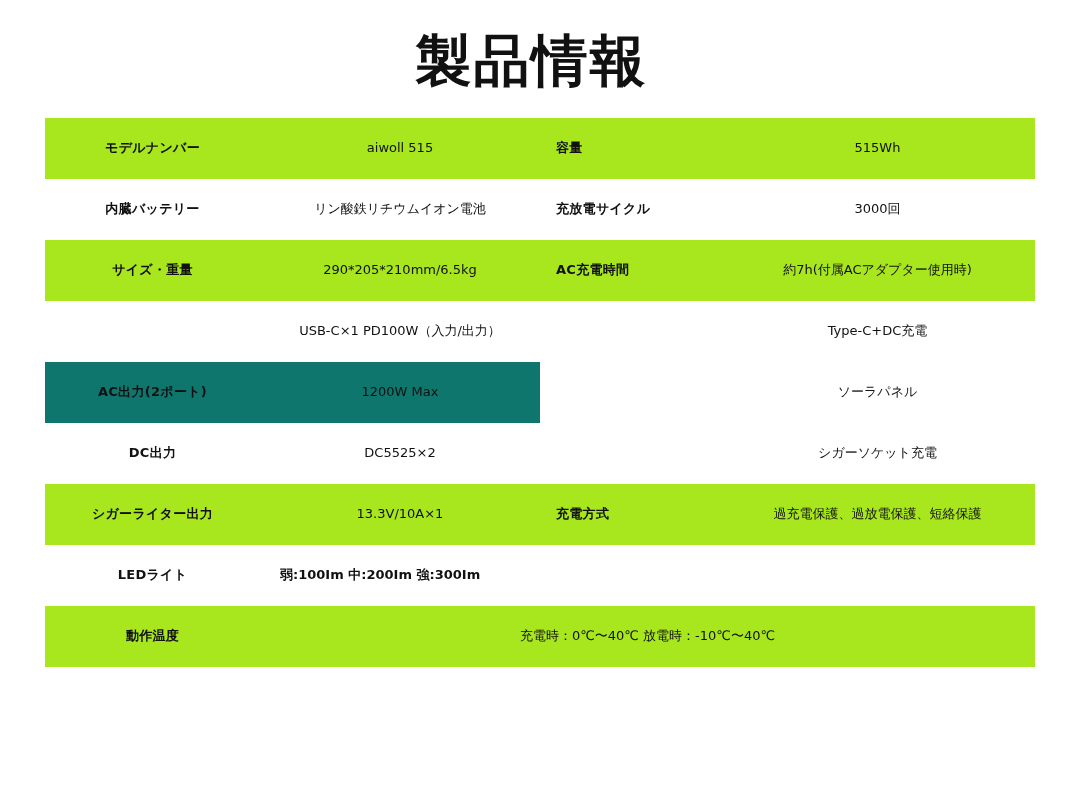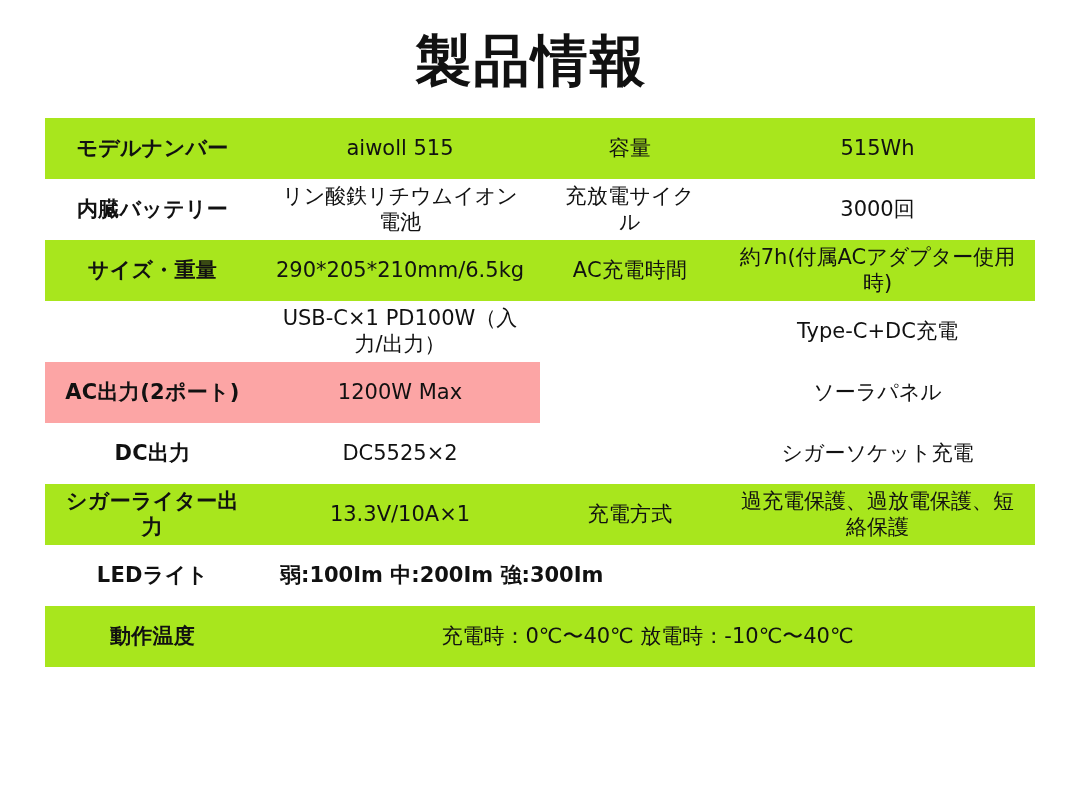--- a/index.html
+++ b/index.html
@@ -36,21 +36,21 @@
     margin: 0 auto;
     border-collapse: collapse;
     table-layout: fixed;
   }
   .spec-table tr {
     height: 61px;
   }
   .spec-table td {
     padding: 0 16px;
     vertical-align: middle;
-    font-size: 21px;
+    font-size: 13px;
     line-height: 1.25;
     box-sizing: border-box;
   }
   .row-green td {
     background: #a8e61d;
   }
   .row-white td {
     background: #ffffff;
   }
   .lbl {
@@ -59,34 +59,33 @@
     width: 215px;
     font-size: 17px;
     letter-spacing: 0.3px;
   }
   .val {
     text-align: center;
     width: 280px;
     font-size: 16.5px;
   }
   .lbl2 {
-    font-weight: normal;
-    text-align: center;
+    font-weight: bold;
     width: 180px;
     font-size: 17px;
     letter-spacing: 0.3px;
   }
   .val2 {
     text-align: center;
     width: 315px;
     font-size: 16.5px;
   }
   
   .row-split td.g {
-    background: #fca5a5;
+    background: #0f766e;
   }
   .row-split td.w {
     background: #ffffff;
   }
   .span-val {
     text-align: center;
     font-size: 16.5px;
   }
   .wide-val {
     text-align: center;

